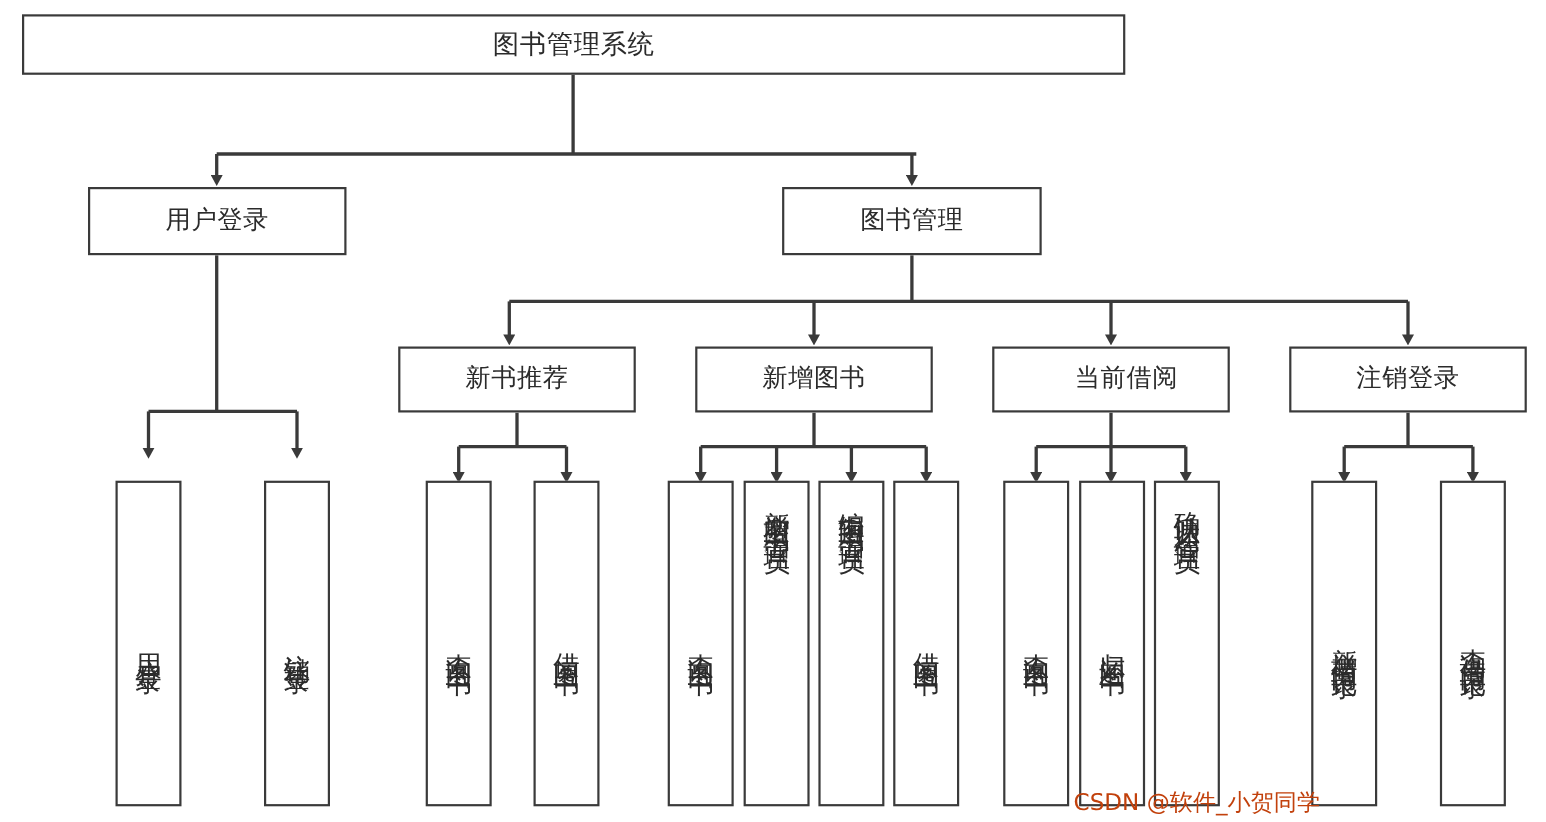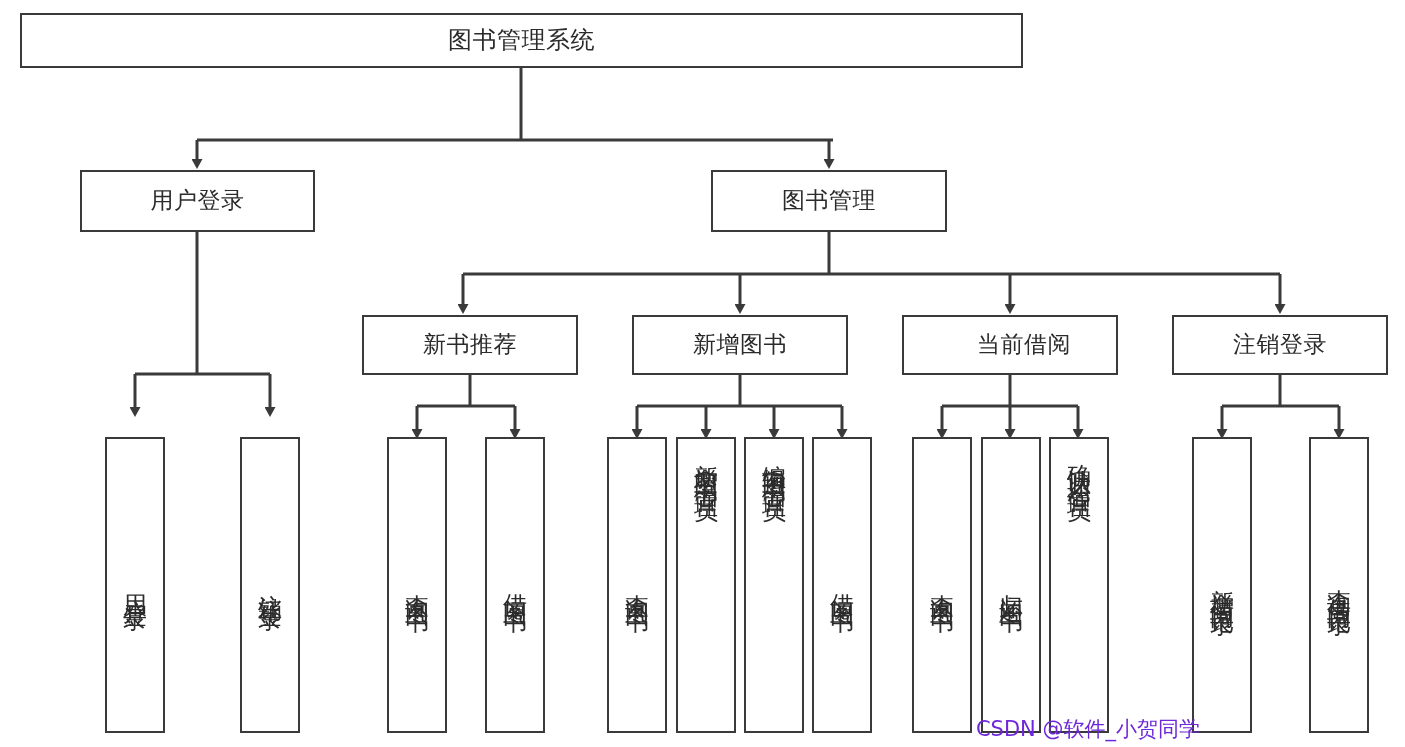--- a/index.html
+++ b/index.html
@@ -79,21 +79,21 @@
   .vert-wrap.align-top {
     align-items: flex-start;
     padding-top: 6px;
     box-sizing: border-box;
   }
   #watermark {
     position: absolute;
     right: 10px;
     bottom: 4px;
     font-size: 21px;
-    color: #6d28d9;
+    color: #c2410c;
     z-index: 8;
     white-space: nowrap;
     font-family: "DejaVu Sans", "Liberation Sans", sans-serif;
   }
 </style>
 </head>
 <body>
 
 <div id="diagram-root">
 

